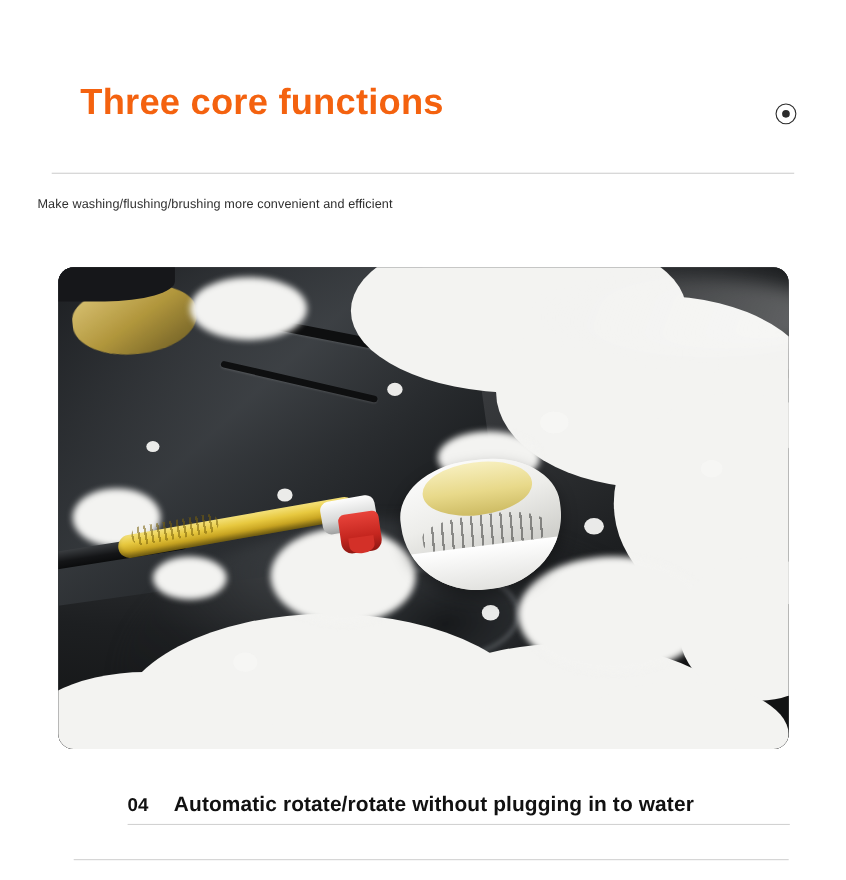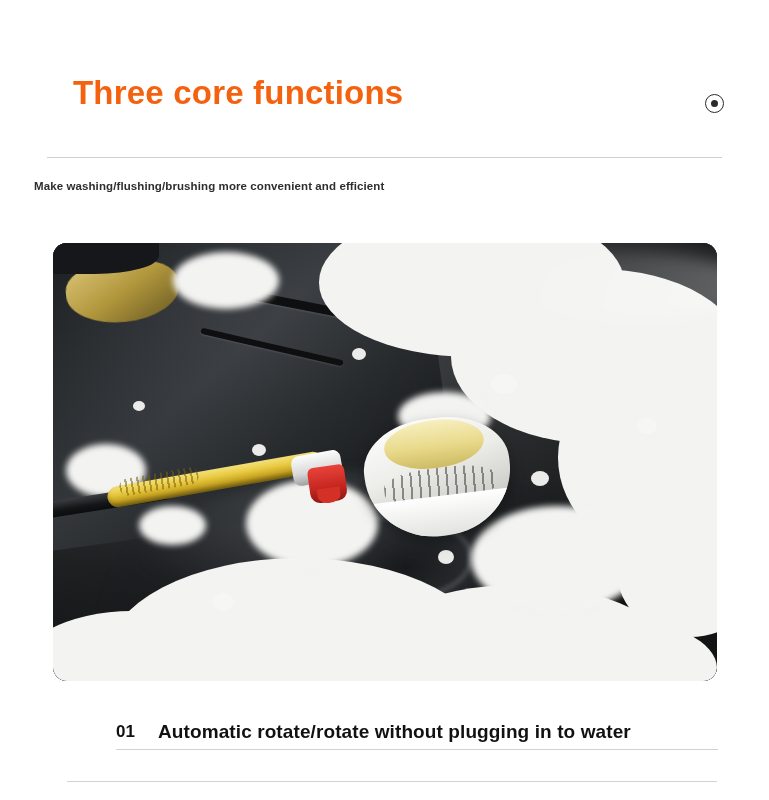--- a/index.html
+++ b/index.html
@@ -72,21 +72,21 @@
     width: 675px;
     height: 1px;
     background: #cfcfcf;
   }
 
   .subtitle {
     position: absolute;
     left: 34px;
     top: 180px;
     font-size: 11.5px;
-    font-weight: bold;
+    font-weight: normal;
     color: #2e2e2e;
     letter-spacing: 0.1px;
     white-space: nowrap;
   }
 
   
   .photo-wrap {
     position: absolute;
     left: 53px;
     top: 243px;
@@ -453,20 +453,20 @@
         <div class="brush-cap"></div>
         <div class="brush-slots"></div>
         <div class="brush-bristle"></div>
       </div>
 
       <div class="sheen"></div>
     </div>
   </div>
 
   <div class="caption-row">
-    <span class="caption-num">01</span>
+    <span class="caption-num">04</span>
     <span class="caption-text">Automatic rotate/rotate without plugging in to water</span>
   </div>
 
   <div class="rule-caption"></div>
   <div class="rule-bottom"></div>
 
 </div>
 
 </body></html>

